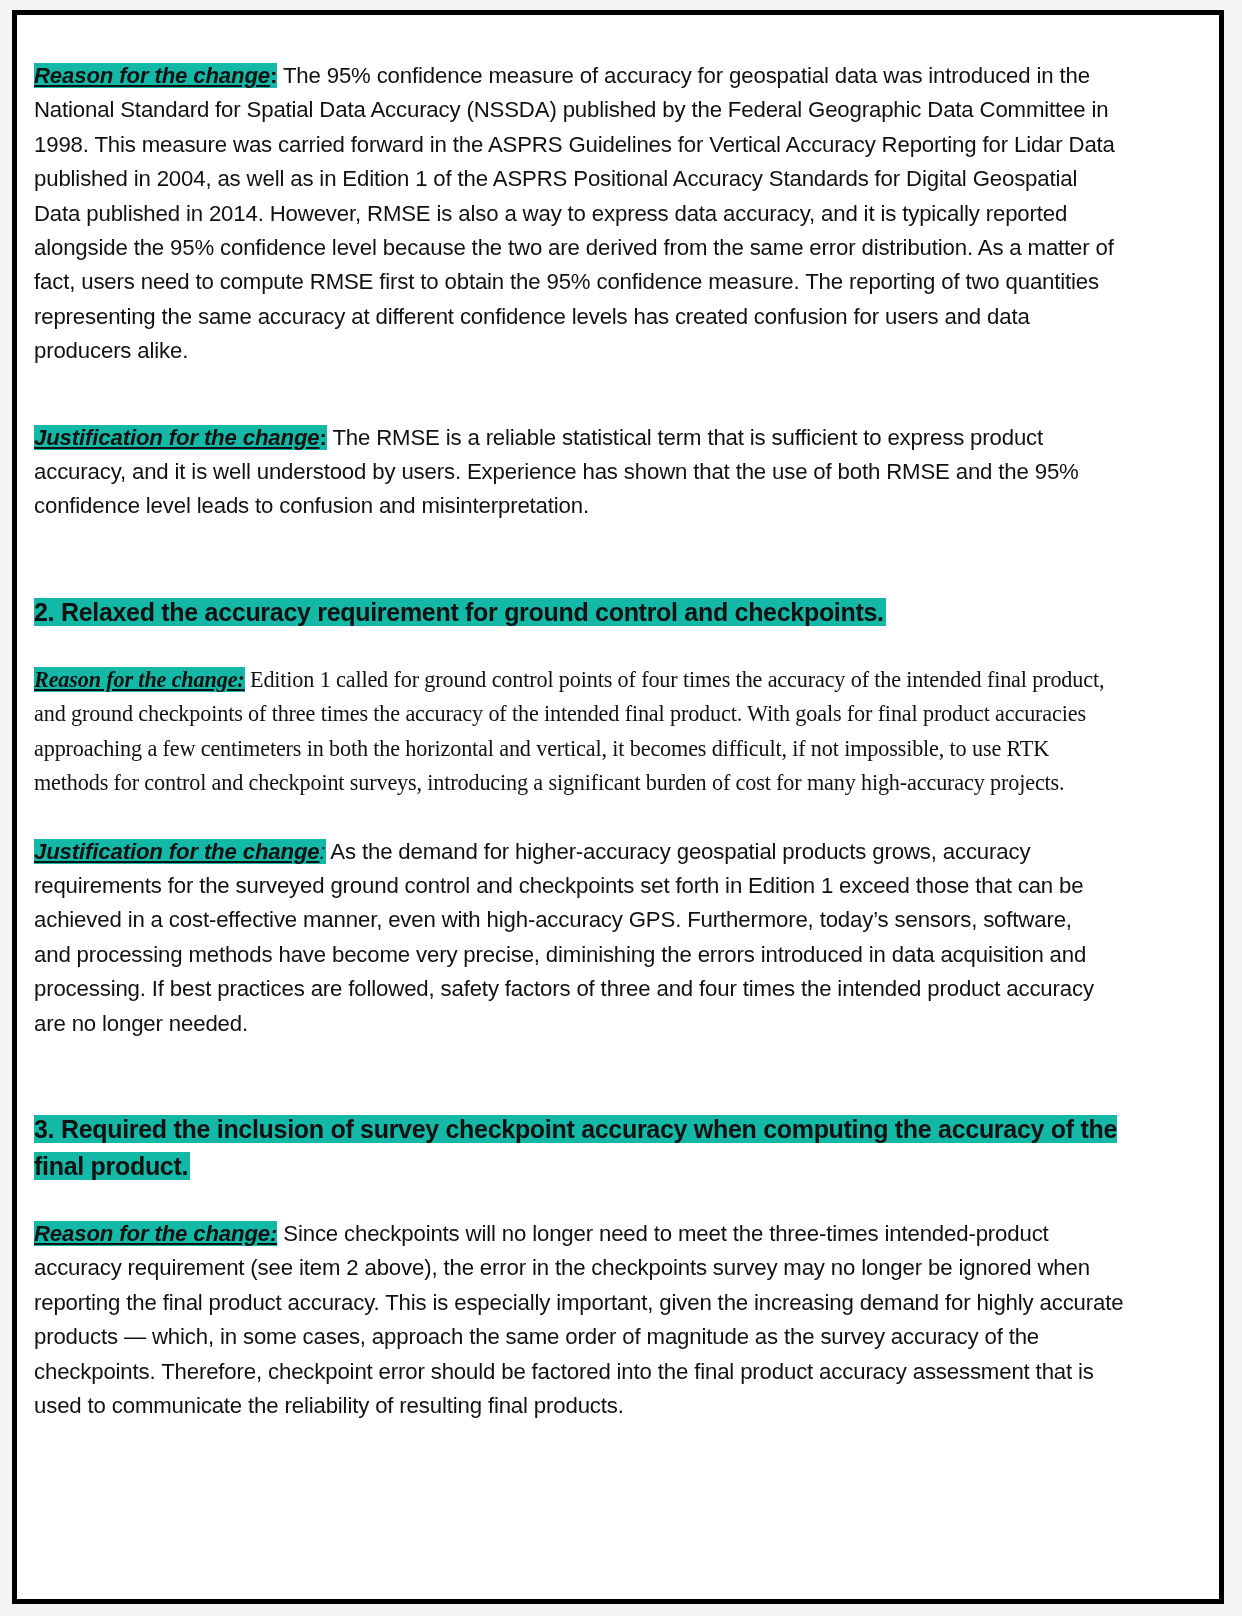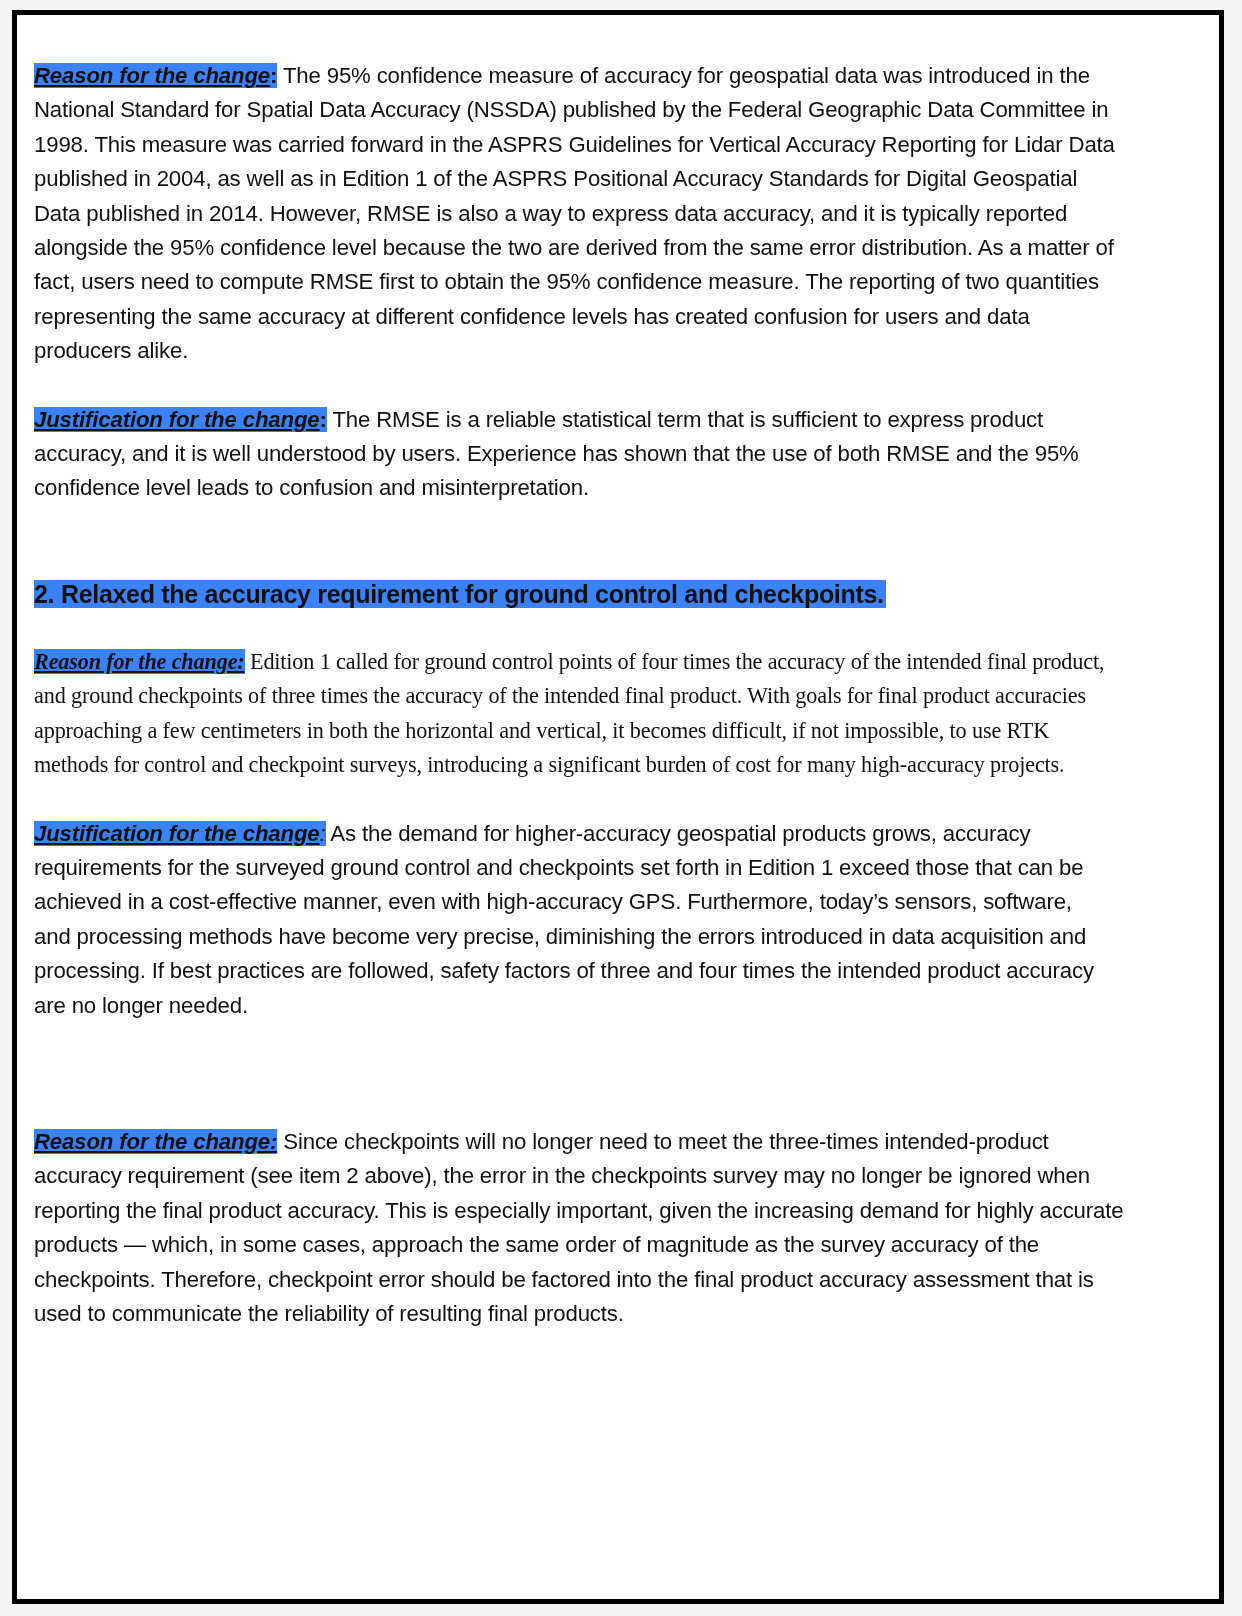--- a/index.html
+++ b/index.html
@@ -32,21 +32,21 @@
     top: 44px;
     width: 1180px;
   }
   p {
     margin: 0;
     font-size: 22.2px;
     line-height: 34.4px;
     letter-spacing: -0.15px;
   }
   .hl {
-    background: #3b82f6;
+    background: #14b8a6;
   }
   .lead {
     font-weight: bold;
     font-style: italic;
     text-decoration: underline;
     text-underline-offset: 2px;
   }
   .lead-colon-bold { font-weight: bold; }
   .lead-colon-italic { font-style: italic; }
   h2 {
@@ -63,21 +63,21 @@
 
 <div class="frame">
   <div class="content">
 
     <p style="width:1090px;">
       <span class="hl"><span class="lead">Reason for the change</span><span class="lead-colon-bold">:</span></span><span> The 95% confidence measure of accuracy for geospatial data was introduced in the National Standard for Spatial Data Accuracy (NSSDA) published by the Federal Geographic Data Committee in 1998. This measure was carried forward in the ASPRS Guidelines for Vertical Accuracy Reporting for Lidar Data published in 2004, as well as in Edition 1 of the ASPRS Positional Accuracy Standards for Digital Geospatial Data published in 2014. However, RMSE is also a way to express data accuracy, and it is typically reported alongside the 95% confidence level because the two are derived from the same error distribution. As a matter of fact, users need to compute RMSE first to obtain the 95% confidence measure. The reporting of two quantities representing the same accuracy at different confidence levels has created confusion for users and data producers alike.</span>
     </p>
 
     <div style="height:34px;"></div>
 
-    <p style="width:1080px;">
+    <p style="width:1080px;margin-top:18px;">
       <span class="hl"><span class="lead">Justification for the change</span><span class="lead-colon-bold">:</span></span><span> The RMSE is a reliable statistical term that is sufficient to express product accuracy, and it is well understood by users. Experience has shown that the use of both RMSE and the 95% confidence level leads to confusion and misinterpretation.</span>
     </p>
 
     <div style="height:70px;"></div>
 
     <h2>
       <span class="hl">2. Relaxed the accuracy requirement for ground control and checkpoints.</span>
     </h2>
 
     <div style="height:32px;"></div>
@@ -87,20 +87,23 @@
     </p>
 
     <div style="height:34px;"></div>
 
     <p style="width:1070px;">
       <span class="hl"><span class="lead">Justification for the change</span><span class="lead-colon-italic">:</span></span><span> As the demand for higher-accuracy geospatial products grows, accuracy requirements for the surveyed ground control and checkpoints set forth in Edition 1 exceed those that can be achieved in a cost-effective manner, even with high-accuracy GPS. Furthermore, today’s sensors, software, and processing methods have become very precise, diminishing the errors introduced in data acquisition and processing. If best practices are followed, safety factors of three and four times the intended product accuracy are no longer needed.</span>
     </p>
 
     <div style="height:70px;"></div>
 
+    <h2 style="width:1130px;">
+      <span class="hl">3. Required the inclusion of survey checkpoint accuracy when computing the accuracy of the final product.</span>
+    </h2>
 
     <div style="height:32px;"></div>
 
     <p style="width:1100px;">
       <span class="hl"><span class="lead">Reason for the change:</span></span><span> Since checkpoints will no longer need to meet the three-times intended-product accuracy requirement (see item 2 above), the error in the checkpoints survey may no longer be ignored when reporting the final product accuracy. This is especially important, given the increasing demand for highly accurate products — which, in some cases, approach the same order of magnitude as the survey accuracy of the checkpoints. Therefore, checkpoint error should be factored into the final product accuracy assessment that is used to communicate the reliability of resulting final products.</span>
     </p>
 
   </div>
 </div>
 

